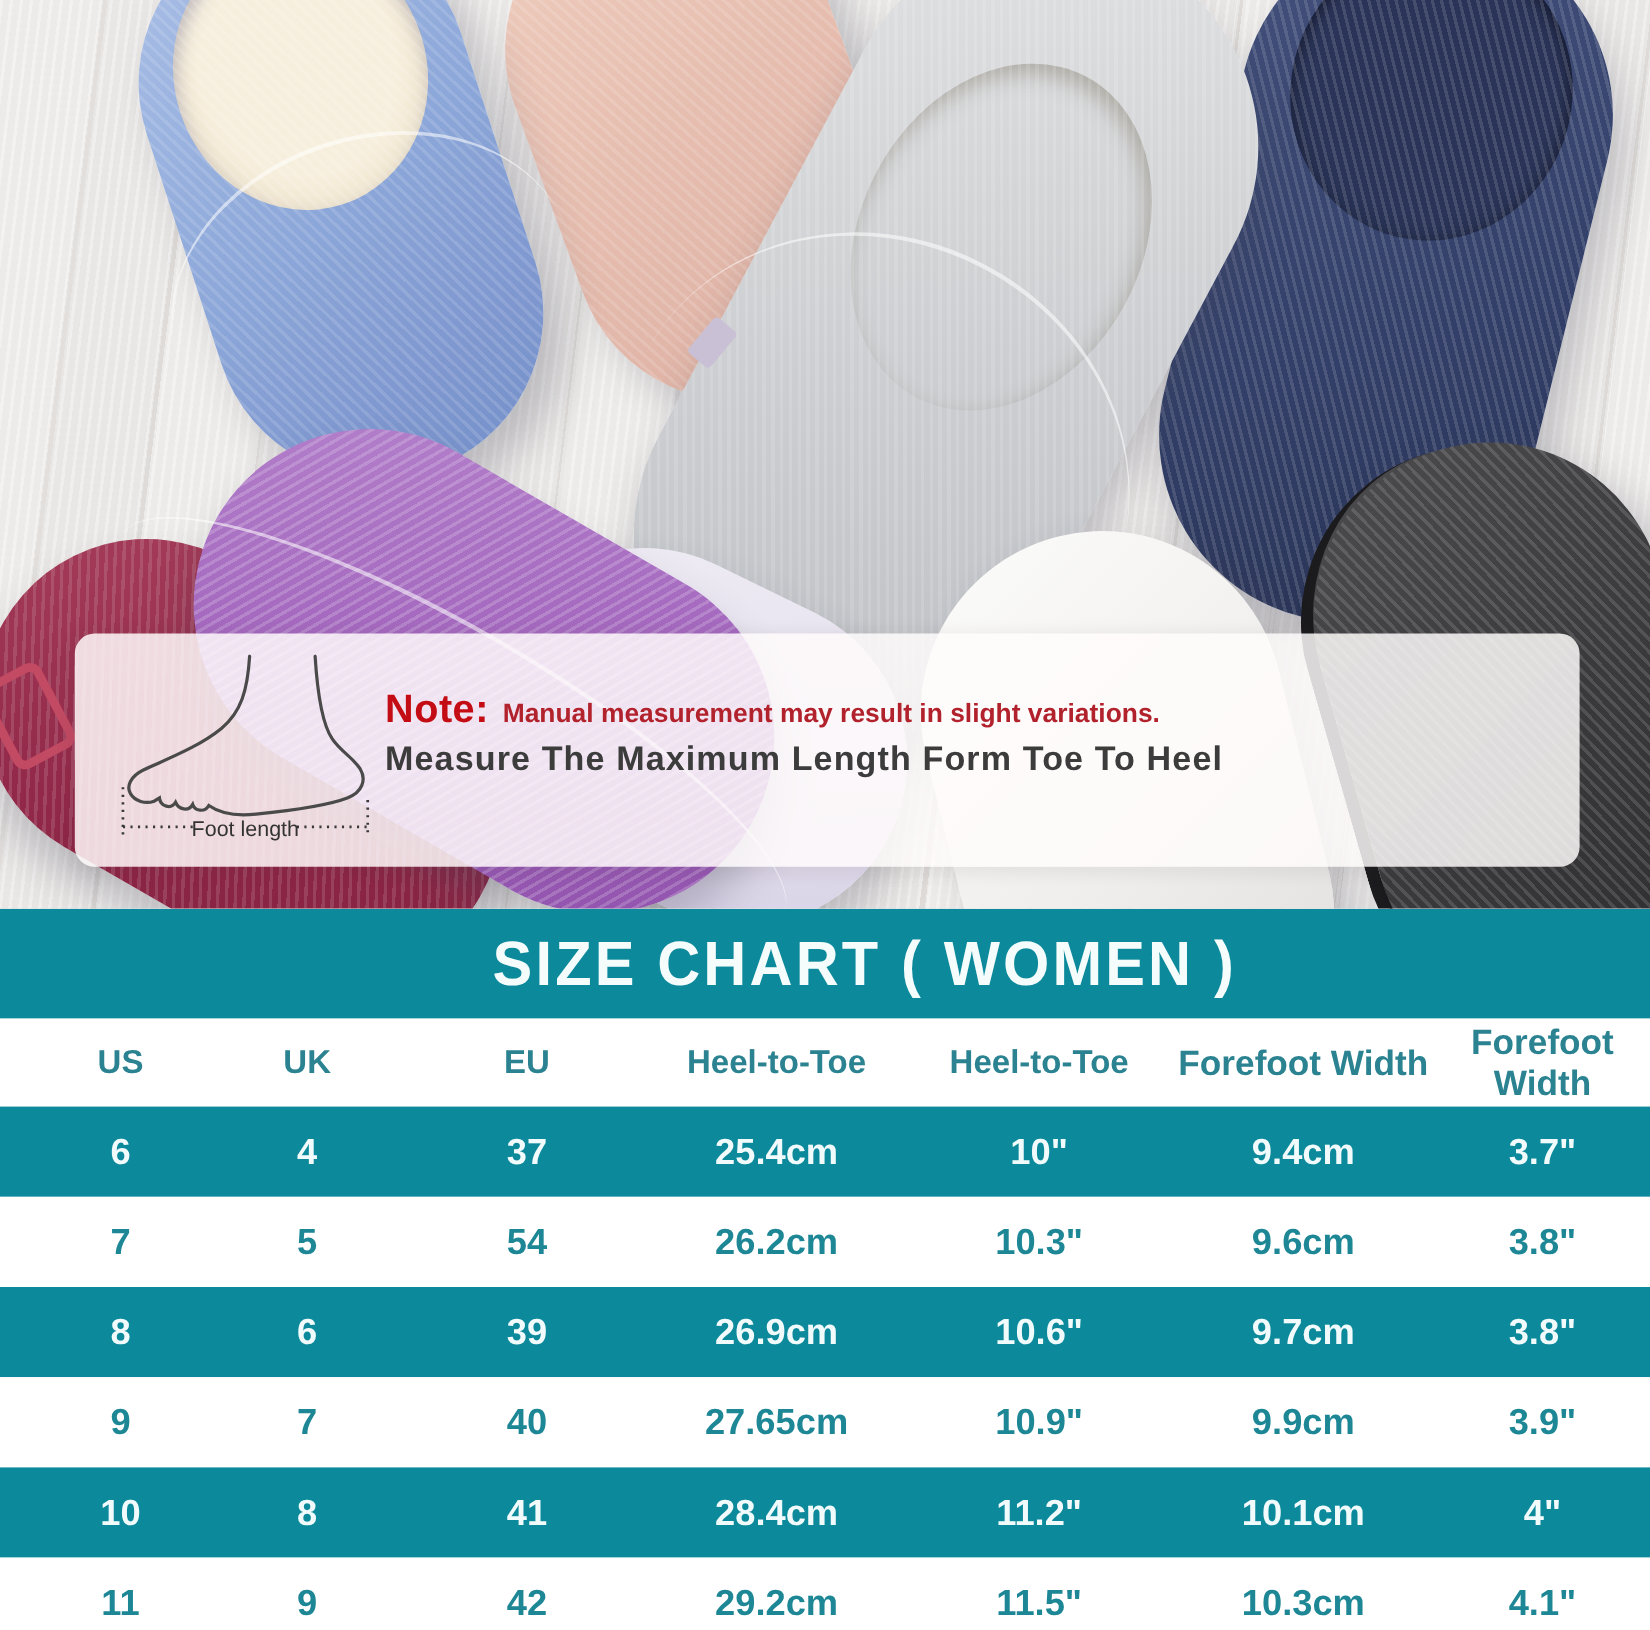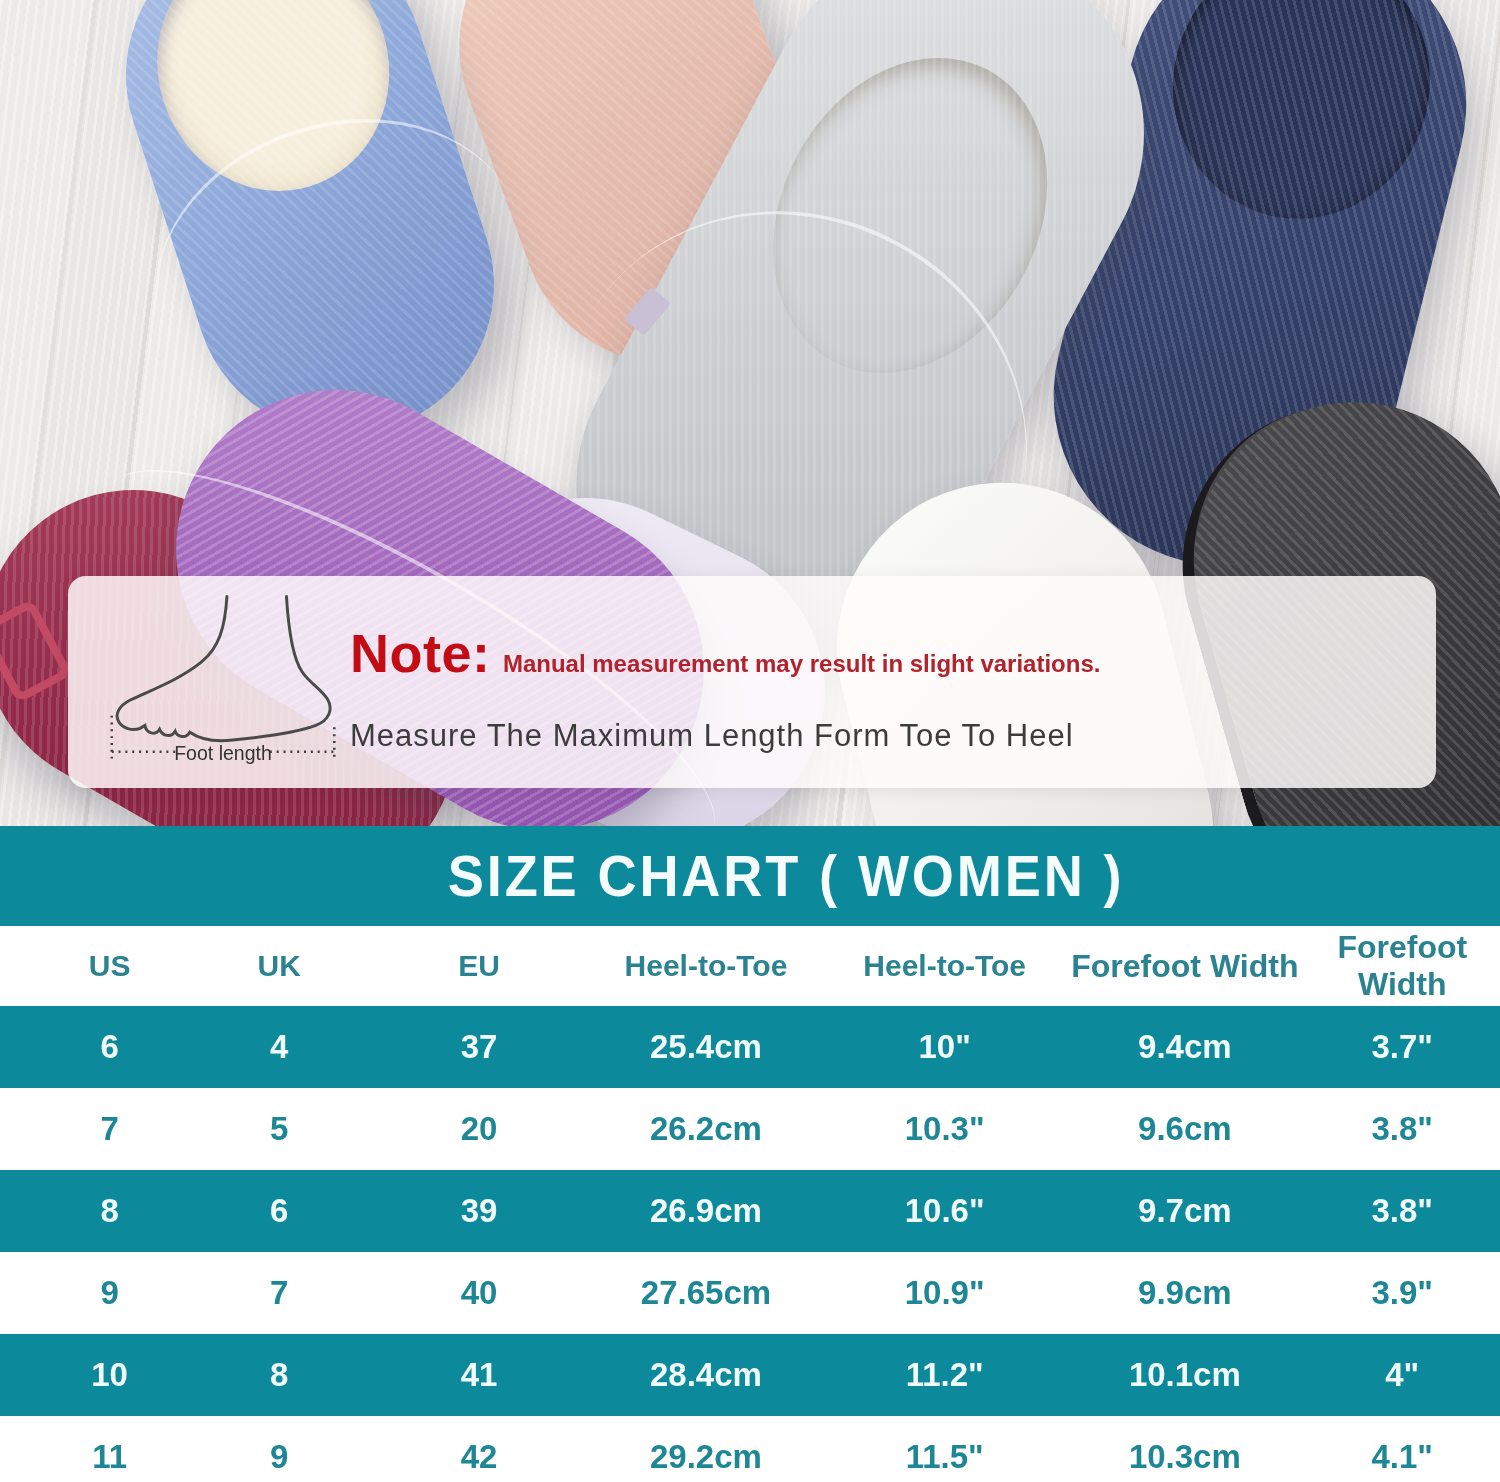--- a/index.html
+++ b/index.html
@@ -54,23 +54,23 @@
     border-radius:12px;transform:rotate(-28deg);background:rgba(0,0,0,0);z-index:4;}
   
   .note-box{
     position:absolute;left:68px;top:576px;width:1368px;height:212px;z-index:10;
     background:rgba(255,252,252,.84);border-radius:18px;
     box-shadow:0 3px 16px rgba(60,50,50,.10);
   }
   .foot-diagram{position:absolute;left:34px;top:14px;}
   .note-text{position:absolute;left:282px;top:0;right:20px;}
   .note-line1{margin-top:50px;line-height:1;white-space:nowrap;}
-  .note-label{font-size:54px;font-weight:800;color:#c30c14;letter-spacing:.5px;}
+  .note-label{font-size:36px;font-weight:800;color:#c30c14;letter-spacing:.5px;}
   .note-warning{font-size:24px;font-weight:600;color:#b2222c;margin-left:8px;}
-  .note-instruction{margin-top:40px;font-size:31px;font-weight:400;color:#3c3c3c;letter-spacing:1px;line-height:1;}
+  .note-instruction{margin-top:12px;font-size:31px;font-weight:700;color:#3c3c3c;letter-spacing:1px;line-height:1;}
   
   .title-band{
     width:1500px;height:100px;background:#0c8a9c;
     display:flex;align-items:center;justify-content:center;padding-left:36px;
   }
   .title-band h1{
     margin:0;font-size:57px;font-weight:700;color:#f4fcfc;
     letter-spacing:3px;transform:scaleX(.95);
   }
   .trow{display:grid;grid-template-columns:10.7% 12.4% 14.8% 16.1% 16.4% 16.3% 13.3%;
@@ -160,21 +160,21 @@
     <div>4</div>
     <div>37</div>
     <div>25.4cm</div>
     <div>10"</div>
     <div>9.4cm</div>
     <div>3.7"</div>
   </div>
   <div class="trow data-row row-white">
     <div>7</div>
     <div>5</div>
-    <div>20</div>
+    <div>54</div>
     <div>26.2cm</div>
     <div>10.3"</div>
     <div>9.6cm</div>
     <div>3.8"</div>
   </div>
   <div class="trow data-row row-teal">
     <div>8</div>
     <div>6</div>
     <div>39</div>
     <div>26.9cm</div>

